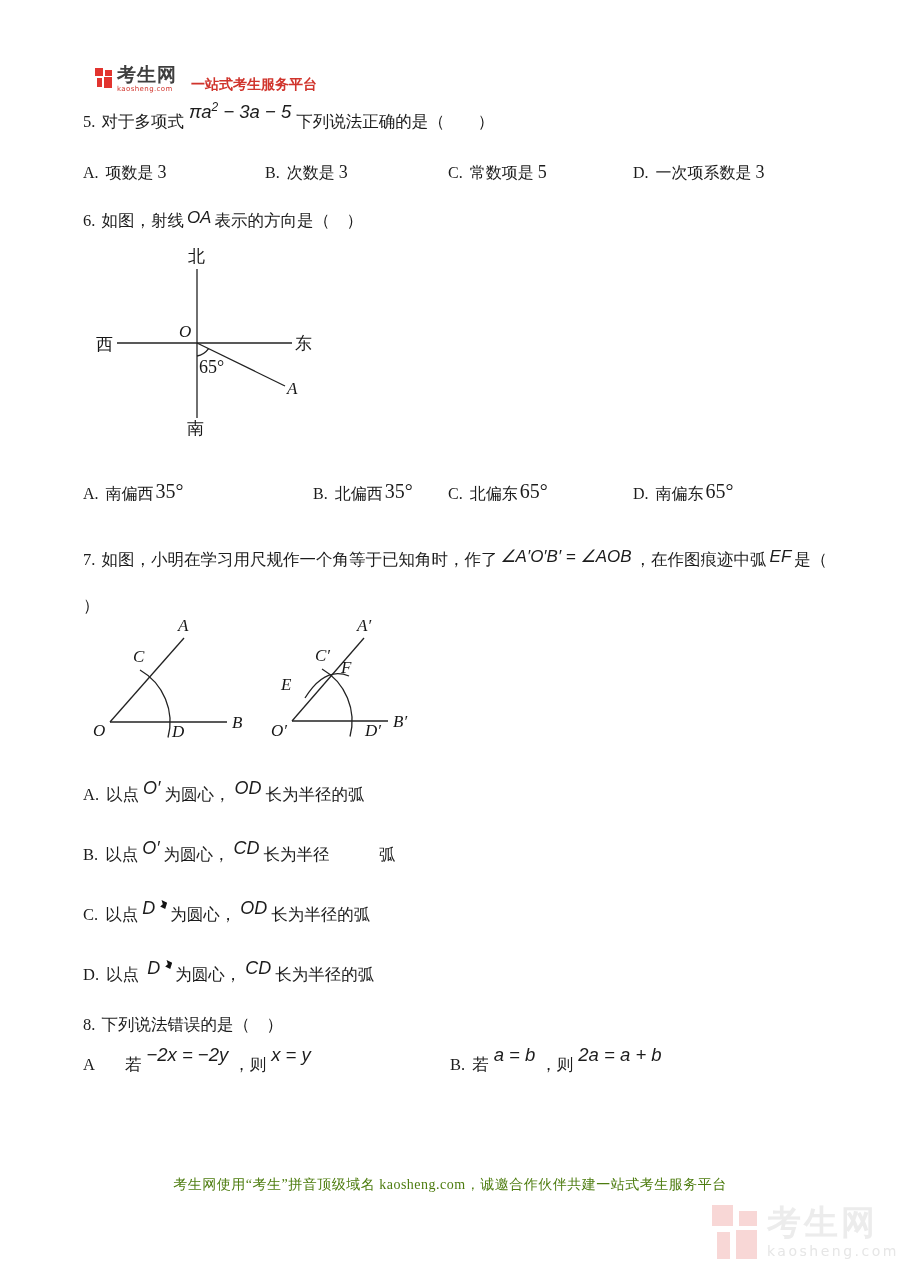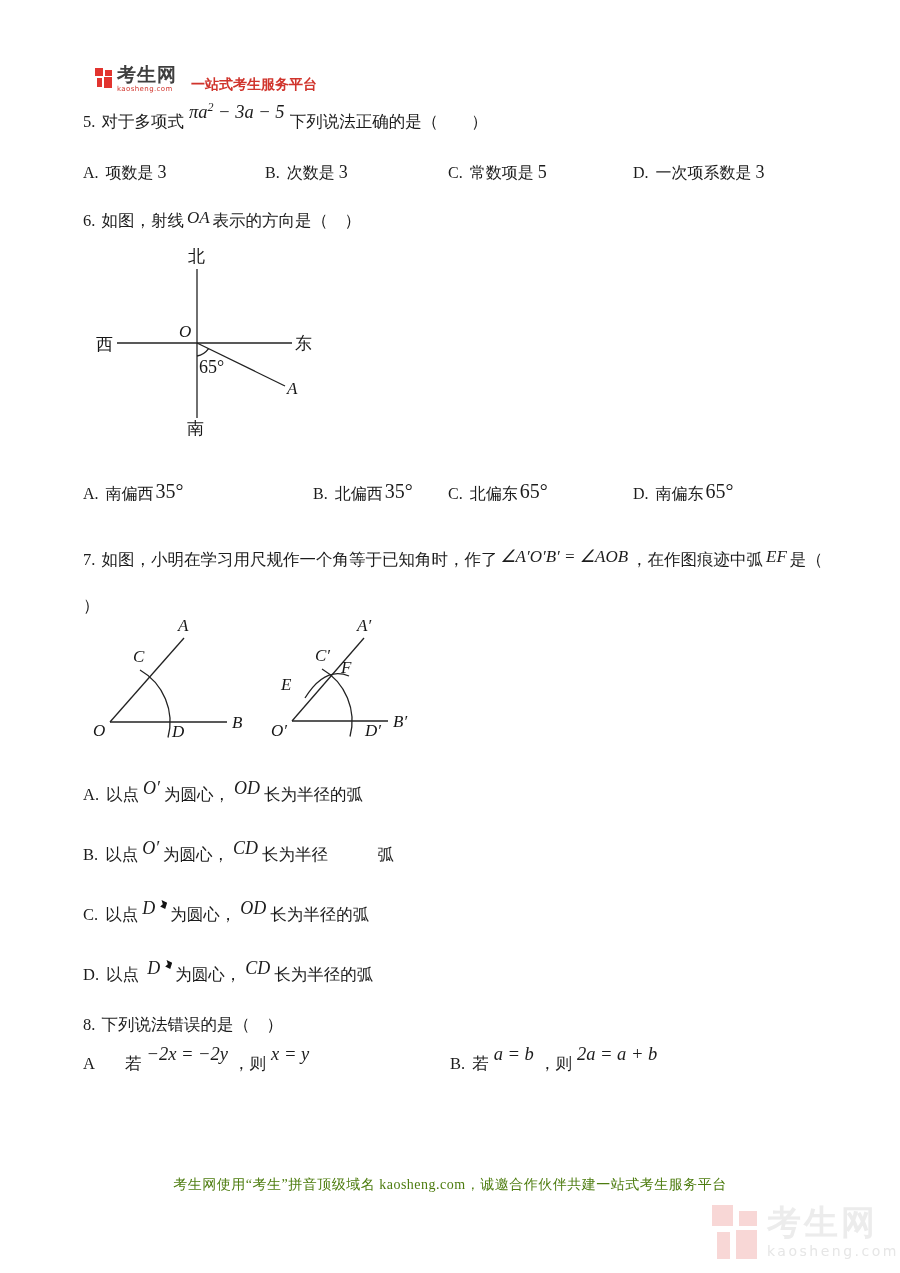--- a/index.html
+++ b/index.html
@@ -2,21 +2,21 @@
 <html><head>
 <meta charset="utf-8">
 <style>
   html,body{margin:0;padding:0;background:#fff;}
   .page{position:relative;width:900px;height:1273px;background:#ffffff;overflow:hidden;
         font-family:"Liberation Serif","DejaVu Serif",serif;color:#1c1c1c;}
   .abs{position:absolute;}
   .nowrap{white-space:nowrap;}
   .qline{font-size:16.5px;line-height:1.45;}
   .qnum{margin-right:6px;}
-  .math{font-family:Liberation Serif, serif;font-style:italic;}
+  .math{font-family:Liberation Sans, sans-serif;font-style:italic;}
   .f-raise{display:inline-block;position:relative;top:-9px;font-size:18.5px;margin:0 5px;}
   .f-raise sup{font-size:12px;}
   .v-raise{display:inline-block;position:relative;top:-6px;font-size:18px;margin:0 4px;}
   .sm-raise{display:inline-block;position:relative;top:-3px;font-size:17px;margin:0 3px;}
   .deg{font-size:20px;font-family:"Liberation Serif","DejaVu Serif",serif;margin-left:2px;position:relative;top:-1px;}
   .num{font-size:18px;margin-left:4px;}
   .optcol{position:absolute;white-space:nowrap;font-size:16px;}
   .optlabel{margin-right:7px;}
   
   .logo{display:flex;align-items:flex-start;}

